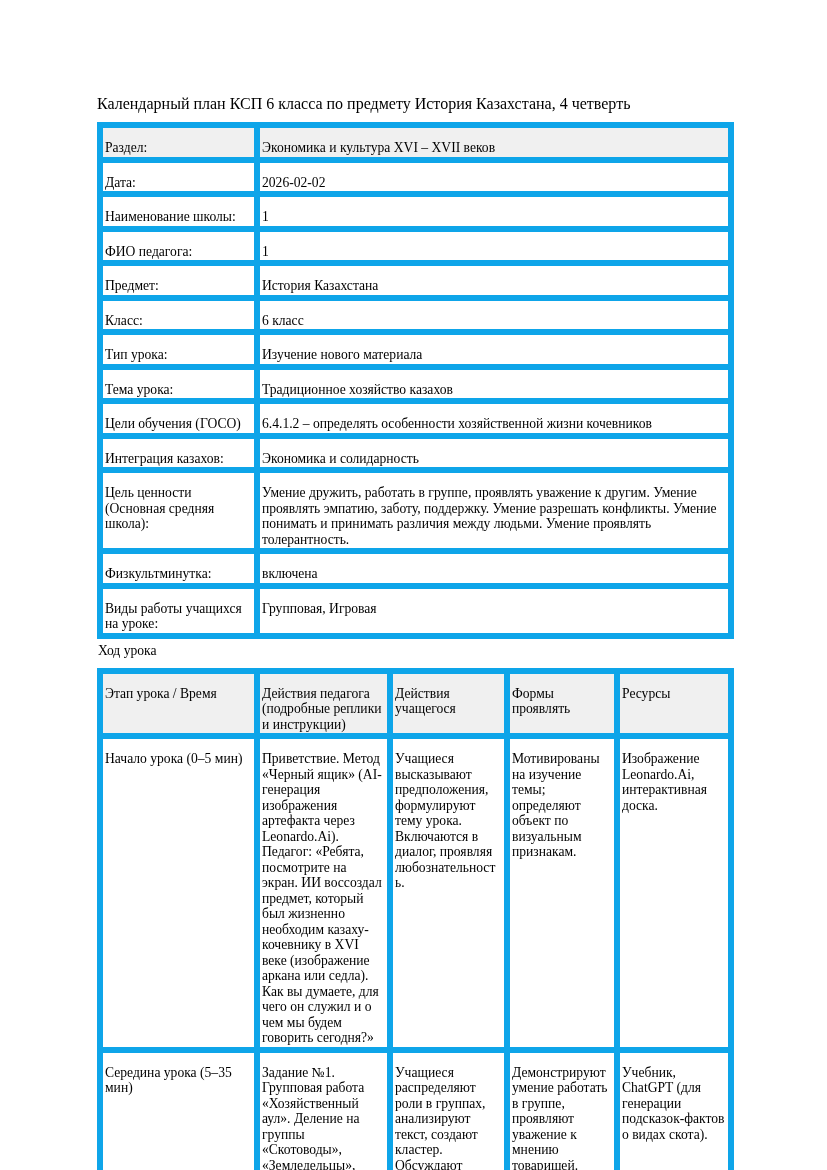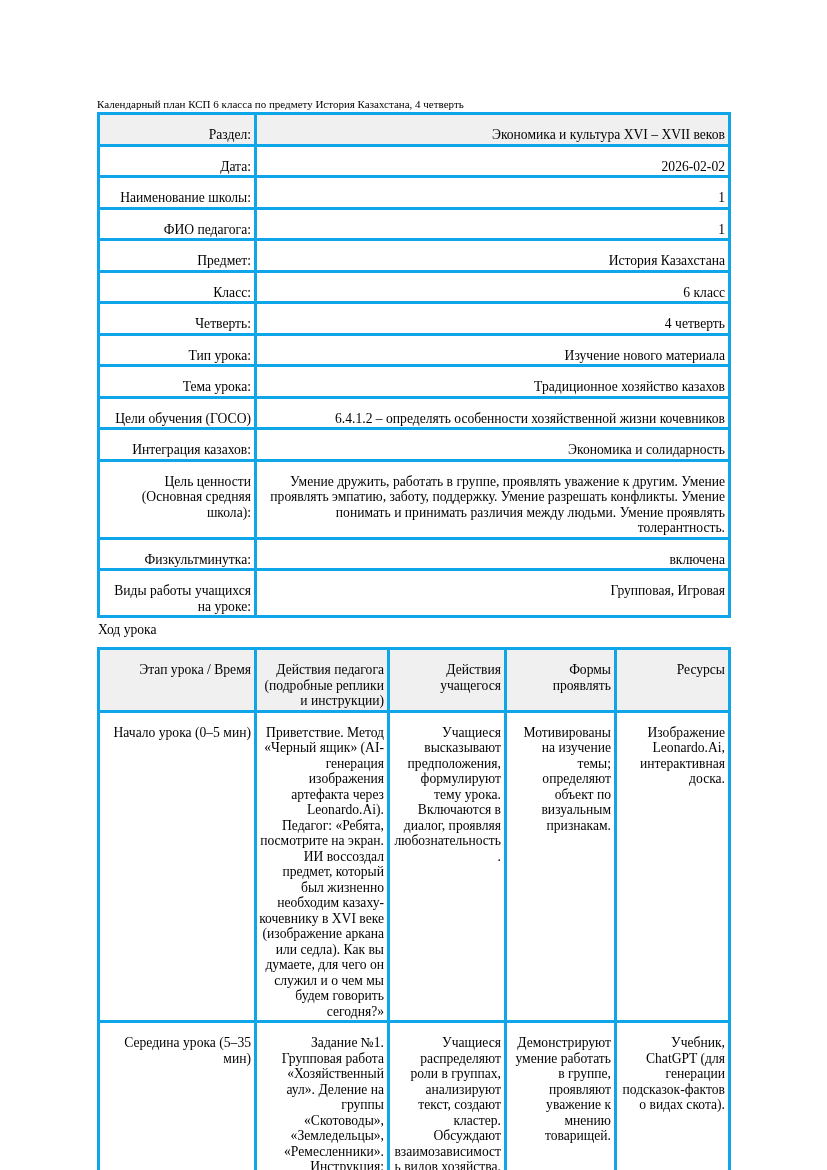--- a/index.html
+++ b/index.html
@@ -10,33 +10,34 @@
     color: #000000;
     position: relative;
     overflow: hidden;
   }
   .content {
     position: absolute;
     left: 97px; top: 96px;
     width: 631px;
   }
   .doc-title {
-    font-size: 11px;
+    font-size: 16px;
     line-height: 16px;
+    margin-bottom: 10px;
     white-space: nowrap;
   }
   table {
     border-collapse: collapse;
     table-layout: fixed;
     width: 631px;
   }
   td, th {
-    border: 3px solid #0ea5e9;
+    border: 6px solid #0ea5e9;
     vertical-align: top;
-    text-align: right;
+    text-align: left;
     font-weight: normal;
     font-size: 13.6px;
     line-height: 15.5px;
     padding: 12px 3px 1px 2px;
     overflow: hidden;
     word-wrap: break-word;
   }
   .shaded td, .shaded th { background: #f0f0f0; }
   .info-table .c-label { width: 157px; }
   .info-table .c-value { width: 474px; }
@@ -82,24 +83,20 @@
         <td>ФИО педагога:</td>
         <td>1</td>
       </tr>
       <tr>
         <td>Предмет:</td>
         <td>История Казахстана</td>
       </tr>
       <tr>
         <td>Класс:</td>
         <td>6 класс</td>
-      </tr>
-      <tr>
-        <td>Четверть:</td>
-        <td>4 четверть</td>
       </tr>
       <tr>
         <td>Тип урока:</td>
         <td>Изучение нового материала</td>
       </tr>
       <tr>
         <td>Тема урока:</td>
         <td>Традиционное хозяйство казахов</td>
       </tr>
       <tr>

